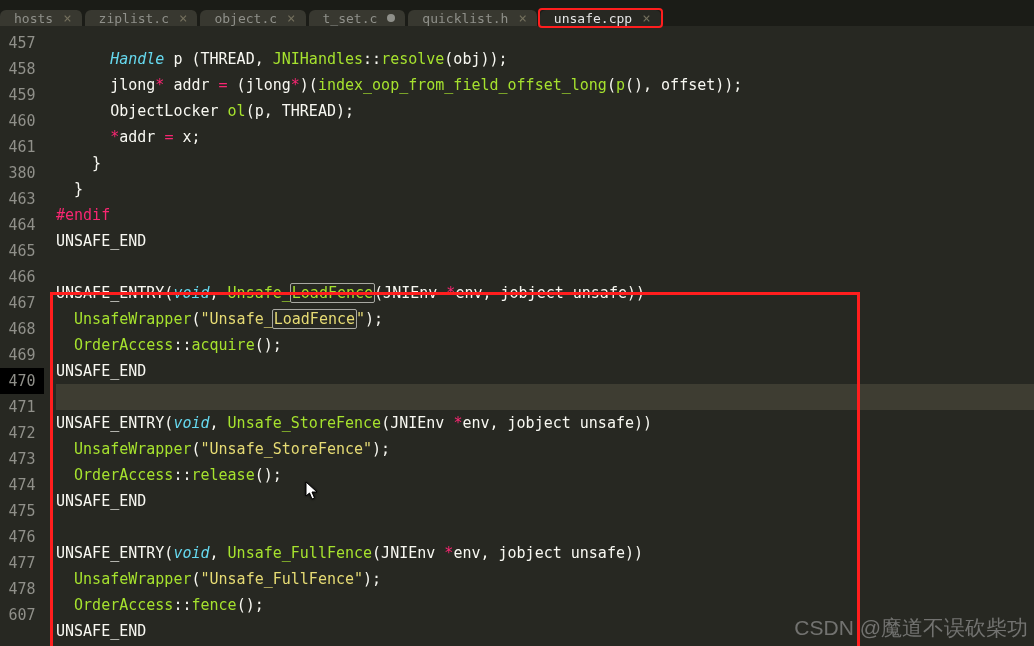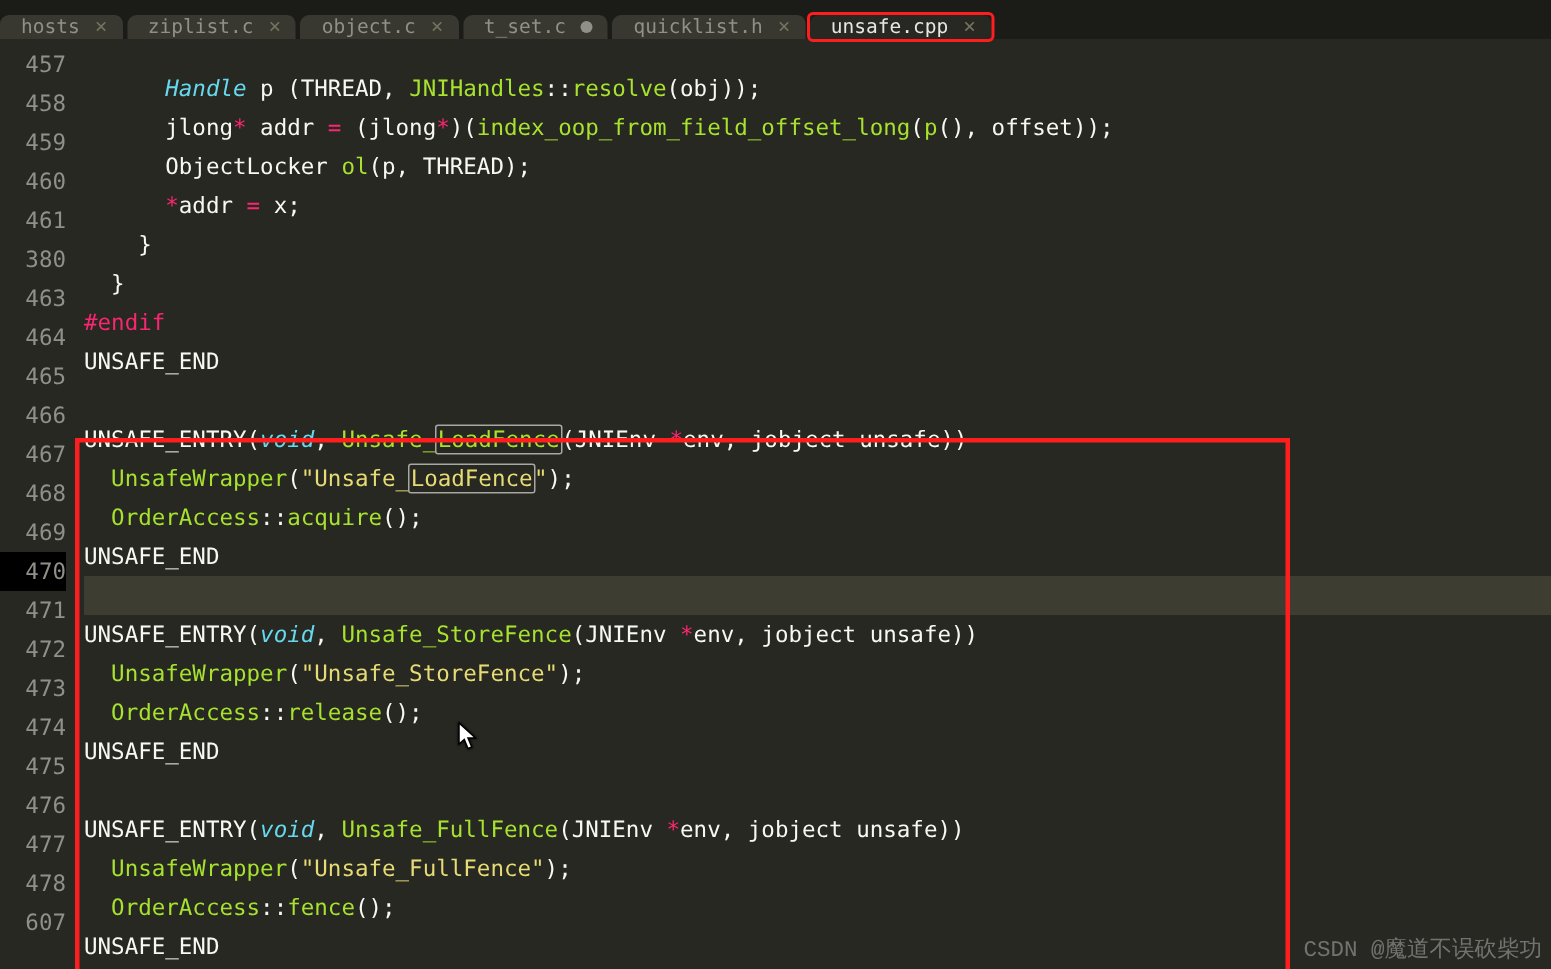--- a/index.html
+++ b/index.html
@@ -5,40 +5,40 @@
   html,body{margin:0;padding:0;background:#272822;width:1034px;height:646px;overflow:hidden;font-family:Consolas,Menlo,monospace;font-size:15px;color:#f8f8f2}
   
   .tabbar{display:flex;height:26px;background:#1b1c17;align-items:flex-end;user-select:none;font-size:13px}
   .tab{display:flex;align-items:center;height:16px;padding:0 10px 0 14px;color:#8f908a;background:#383830;border-right:1px solid #1b1c17;position:relative;cursor:pointer;border-radius:6px 6px 0 0;margin-right:2px}
   .tab.active{background:#272822;color:#e6e6e6}
   .tab .close{margin-left:10px;font-size:14px;color:#75715e;cursor:pointer}
   .tab .dirty{margin-left:10px;width:8px;height:8px;border-radius:50%;background:#8f908a;display:inline-block}
   .tab-hl{position:absolute;inset:-2px -2px -2px -2px;border:2px solid #ff1e1e;border-radius:4px;pointer-events:none}
   
   .editor{display:flex;height:calc(100% - 26px);position:relative}
-  .gutter{width:44px;text-align:right;padding:4px 6px 0 0;color:#90908a;background:#272822;line-height:26px}
+  .gutter{width:44px;text-align:center;padding:4px 6px 0 0;color:#90908a;background:#272822;line-height:26px}
   .gutter .ln{height:26px}
   .gutter .ln.cur{background:#000000}
   .code{flex:1;padding:20px 0 0 6px;line-height:26px;white-space:pre;position:relative}
   .codeline{height:26px}
   .codeline.cur{background:#3e3d32}
   
   .kw{color:#f92672}.kw-it{color:#66d9ef;font-style:italic}
   .ty{color:#66d9ef;font-style:italic}
   .fn{color:#a6e22e}.str{color:#e6db74}.pl{color:#f8f8f2}
   .cls{color:#a6e22e}
   
   .find{border:1px solid #a8a8a2;border-radius:2px;padding:0 1px;margin:0 -1px}
   
   .redbox{position:absolute;border:3px solid #ff1e1e;pointer-events:none}
   
   .cursor-arrow{position:absolute;width:14px;height:20px;pointer-events:none}
   .cursor-arrow svg{width:14px;height:20px;filter:drop-shadow(0 0 1px #000)}
   
-  .wm{position:absolute;right:6px;bottom:4px;color:#b0b0b0;font-family:Liberation Mono, monospace;font-size:15px;opacity:.55;pointer-events:none}
+  .wm{position:absolute;right:6px;bottom:4px;color:#b0b0b0;font-family:Liberation Sans, sans-serif;font-size:21px;opacity:.55;pointer-events:none}
 </style>
 </head>
 <body>
 
 <div class="tabbar" id="tabbar">
     <div class="tab">
       <span>hosts</span>
       <span class="close">×</span>
     </div>
     <div class="tab">

